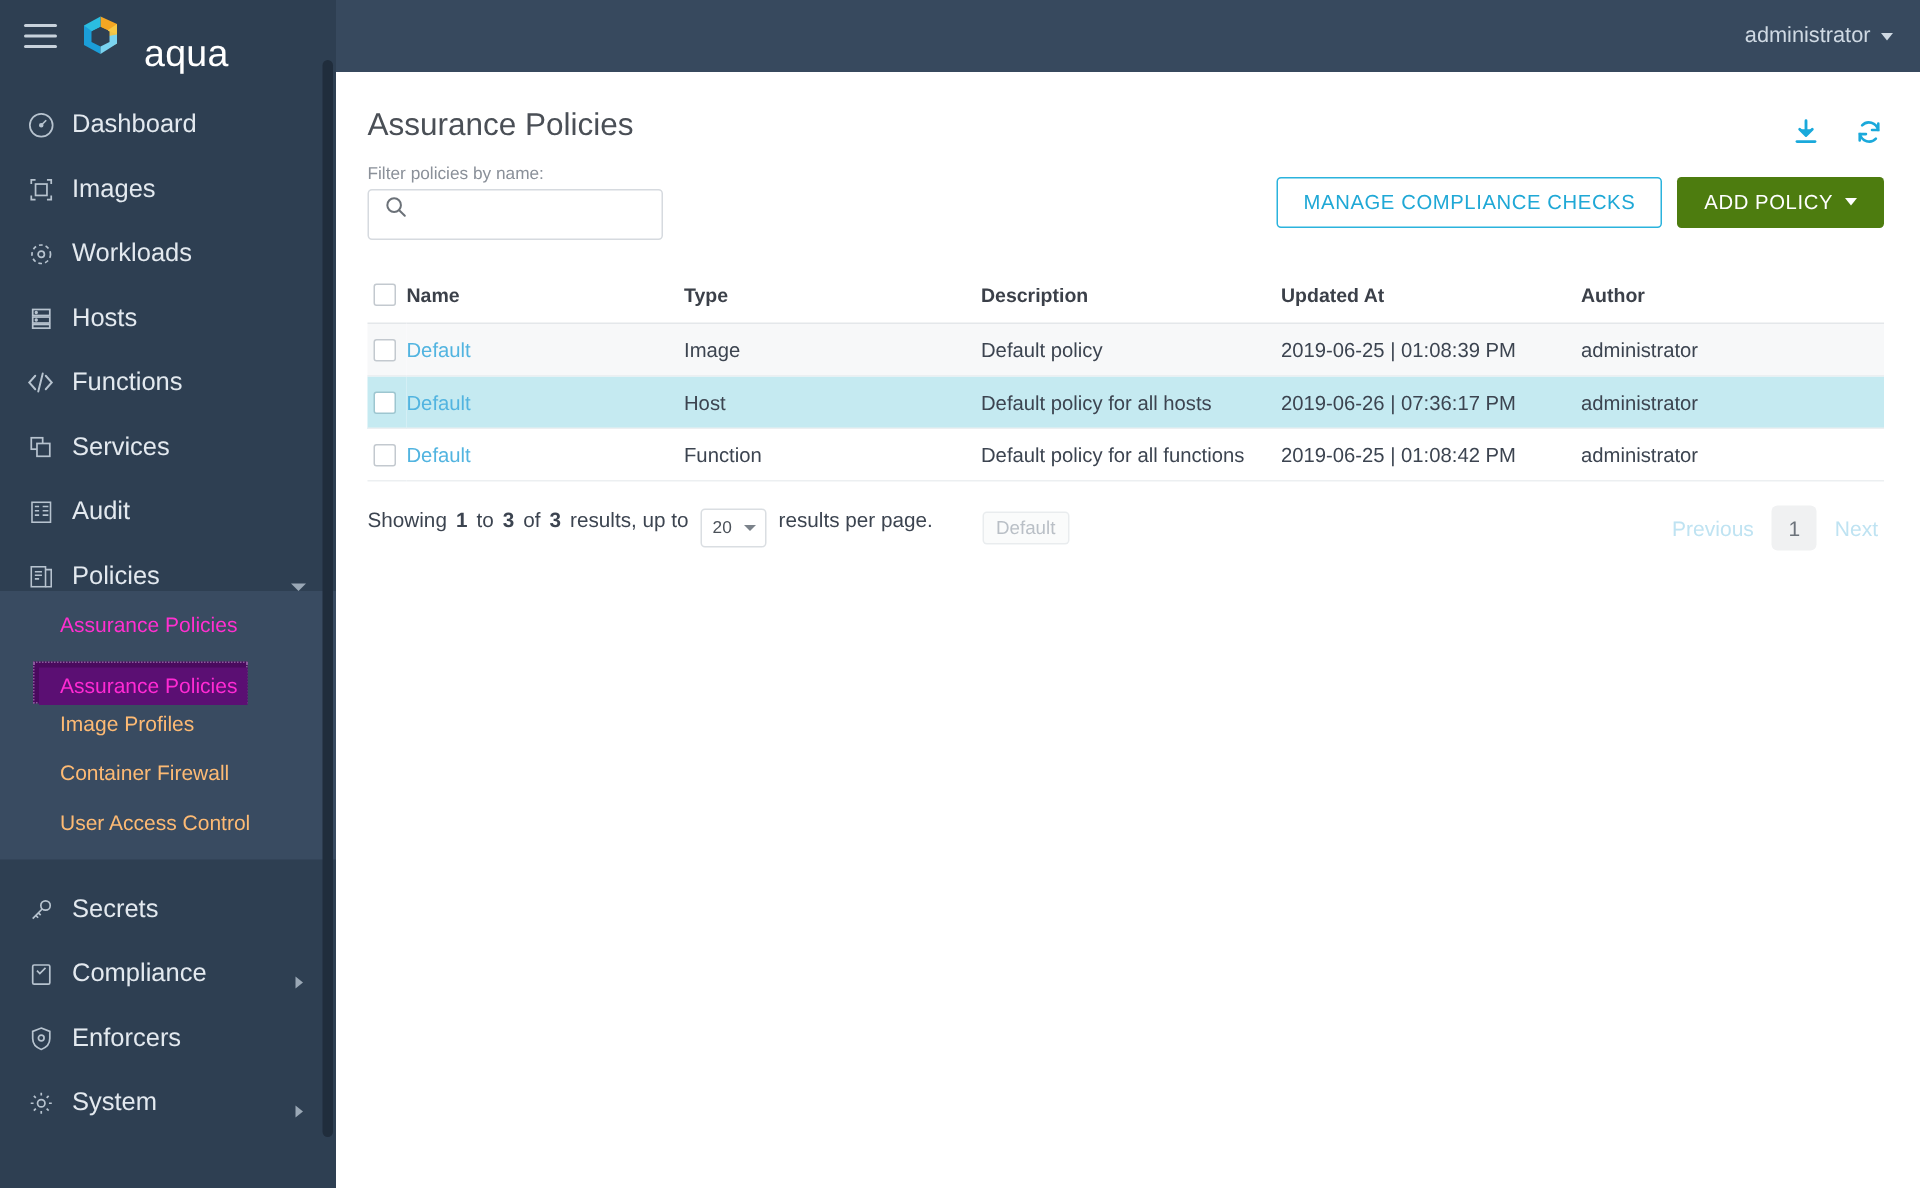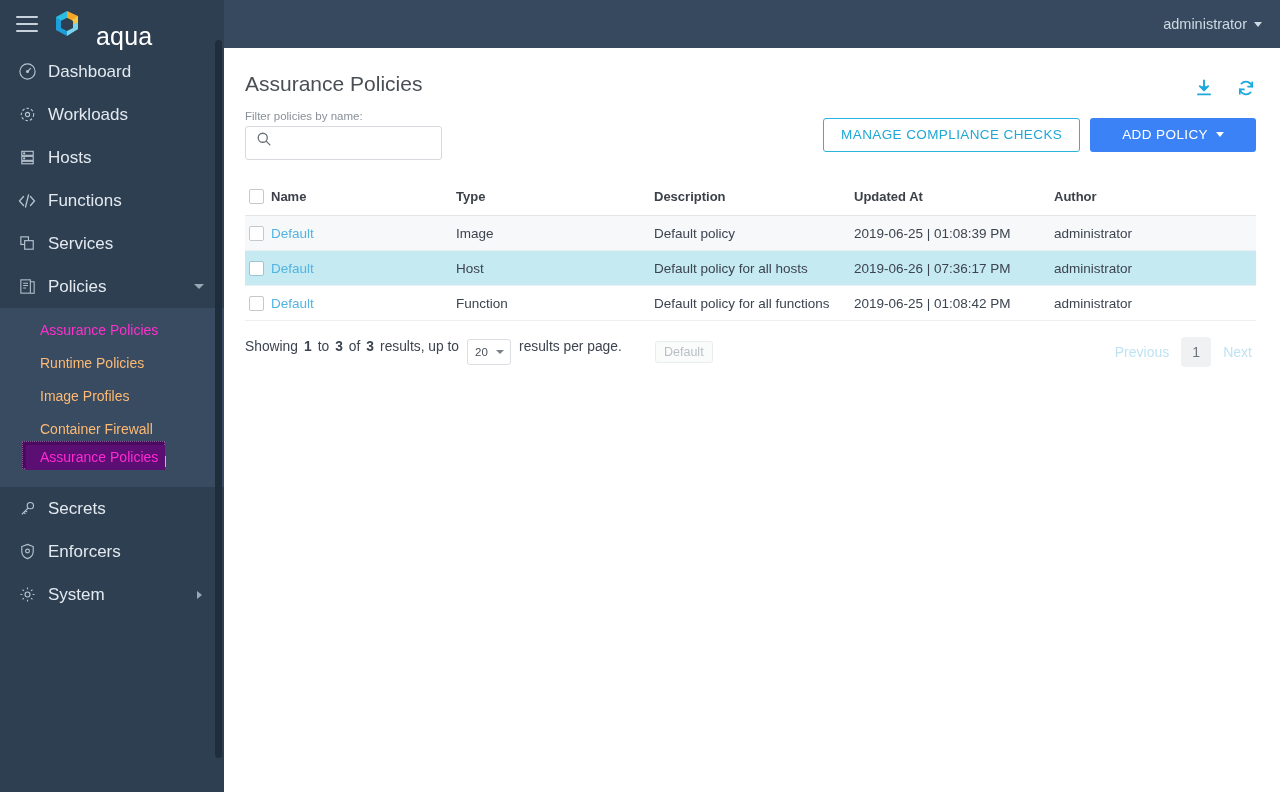--- a/index.html
+++ b/index.html
@@ -28,21 +28,21 @@
     justify-content: space-between; margin-left: 8px; cursor: pointer;
   }
   .hamburger i { display: block; height: 2px; background: #c8d2dc; border-radius: 1px; }
   .logo-mark { width: 30px; height: 30px; position: relative; }
   .brand-name {
     color: #ffffff; font-size: 25px; letter-spacing: .2px; font-weight: 400; margin-top: 24px;
   }
 
   .nav { padding-top: 2px; }
   .nav-item {
-    display: flex; align-items: center; height: 43px;
+    display: flex; align-items: flex-end; height: 43px;
     padding-left: 10px; color: #e3e9ef; font-size: 17px; cursor: pointer;
     position: relative;
   }
   .nav-item .ico {
     width: 34px; flex: 0 0 34px; display: flex; align-items: center;
     justify-content: center; color: #b7c3cf;
   }
   .nav-item .lbl { padding-left: 4px; }
   .nav-item .caret-d {
     position: absolute; right: 20px; width: 0; height: 0;
@@ -121,22 +121,22 @@
     position: absolute; left: 11px; bottom: 9px; pointer-events: none;
   }
   .actions { display: flex; gap: 10px; align-items: center; padding-bottom: 1px; }
   .btn-outline {
     height: 34px; padding: 16px 17px; border: 1px solid #2bb3dd; border-radius: 3px;
     background: #fff; color: #1fa8d6; font-size: 13.5px; letter-spacing: .4px;
     cursor: pointer; font-family: "Liberation Sans", sans-serif;
     display: flex; align-items: center;
   }
   .btn-primary {
-    height: 34px; padding: 0 32px; border: none; border-radius: 3px;
-    background: #3b82f6; color: #fff; font-size: 13.5px; letter-spacing: .4px;
+    height: 34px; padding: 0 18px; border: none; border-radius: 3px;
+    background: #4d7c0f; color: #fff; font-size: 13.5px; letter-spacing: .4px;
     cursor: pointer; font-family: "Liberation Sans", sans-serif;
     display: flex; align-items: center; gap: 8px;
   }
   .btn-primary .caret {
     width: 0; height: 0; border-left: 4.5px solid transparent;
     border-right: 4.5px solid transparent; border-top: 5.5px solid #fff;
   }
 
   
   table.grid { width: 100%; border-collapse: collapse; margin-top: 28px; }
@@ -227,20 +227,29 @@
         <span class="ico">
           <svg width="19" height="19" viewBox="0 0 20 20" fill="none" stroke="#b7c3cf" stroke-width="1.2">
             <circle cx="10" cy="10" r="8"></circle>
               <path d="M10 10 L13.5 6.5"></path>
               <circle cx="10" cy="10" r="1" fill="#b7c3cf"></circle>
           </svg>
         </span>
         <span class="lbl">Dashboard</span>
       </div>
 
+      <div class="nav-item">
+        <span class="ico">
+          <svg width="19" height="19" viewBox="0 0 20 20" fill="none" stroke="#b7c3cf" stroke-width="1.2">
+            <path d="M3 6V3h3M14 3h3v3M17 14v3h-3M6 17H3v-3"></path>
+              <rect x="6" y="6" width="8" height="8"></rect>
+          </svg>
+        </span>
+        <span class="lbl">Images</span>
+      </div>
 
       <div class="nav-item">
         <span class="ico">
           <svg width="19" height="19" viewBox="0 0 20 20" fill="none" stroke="#b7c3cf" stroke-width="1.2">
             <circle cx="10" cy="10" r="6.5" stroke-dasharray="2.6 2.2"></circle>
               <circle cx="10" cy="10" r="2.2"></circle>
           </svg>
         </span>
         <span class="lbl">Workloads</span>
       </div>
@@ -270,20 +279,29 @@
       <div class="nav-item">
         <span class="ico">
           <svg width="19" height="19" viewBox="0 0 20 20" fill="none" stroke="#b7c3cf" stroke-width="1.2">
             <rect x="3" y="3" width="8" height="8"></rect>
               <rect x="7" y="7" width="9" height="9" fill="#2e3f52"></rect>
           </svg>
         </span>
         <span class="lbl">Services</span>
       </div>
 
+      <div class="nav-item">
+        <span class="ico">
+          <svg width="19" height="19" viewBox="0 0 20 20" fill="none" stroke="#b7c3cf" stroke-width="1.1">
+            <rect x="3.5" y="3" width="13" height="14"></rect>
+              <path d="M5.5 6h3M5.5 9h3M5.5 12h3M11 6h4M11 9h4M11 12h4"></path>
+          </svg>
+        </span>
+        <span class="lbl">Audit</span>
+      </div>
 
       <div class="nav-item">
         <span class="ico">
           <svg width="19" height="19" viewBox="0 0 20 20" fill="none" stroke="#b7c3cf" stroke-width="1.1">
             <rect x="3" y="3" width="10" height="14"></rect>
               <path d="M5.5 6.5h5M5.5 9h5M5.5 11.5h3"></path>
               <path d="M13 5h4v12h-4"></path>
           </svg>
         </span>
         <span class="lbl">Policies</span>
@@ -301,20 +319,30 @@
       <div class="nav-item">
         <span class="ico">
           <svg width="19" height="19" viewBox="0 0 20 20" fill="none" stroke="#b7c3cf" stroke-width="1.2">
             <circle cx="13" cy="7" r="3.3"></circle>
               <path d="M10.8 9.3L4 16.2M6.2 14l1.6 1.6M8 12.2l1.6 1.6"></path>
           </svg>
         </span>
         <span class="lbl">Secrets</span>
       </div>
 
+      <div class="nav-item">
+        <span class="ico">
+          <svg width="19" height="19" viewBox="0 0 20 20" fill="none" stroke="#b7c3cf" stroke-width="1.2">
+            <rect x="4" y="3.5" width="12" height="13.5" rx="1"></rect>
+              <path d="M7 7.5l2 2 4-4"></path>
+          </svg>
+        </span>
+        <span class="lbl">Compliance</span>
+        <span class="caret-r"></span>
+      </div>
 
       <div class="nav-item">
         <span class="ico">
           <svg width="19" height="19" viewBox="0 0 20 20" fill="none" stroke="#b7c3cf" stroke-width="1.2">
             <path d="M10 2.5l6 2.3v5.1c0 3.6-2.6 6.4-6 7.6-3.4-1.2-6-4-6-7.6V4.8z"></path>
               <circle cx="10" cy="9.5" r="2"></circle>
           </svg>
         </span>
         <span class="lbl">Enforcers</span>
       </div>

